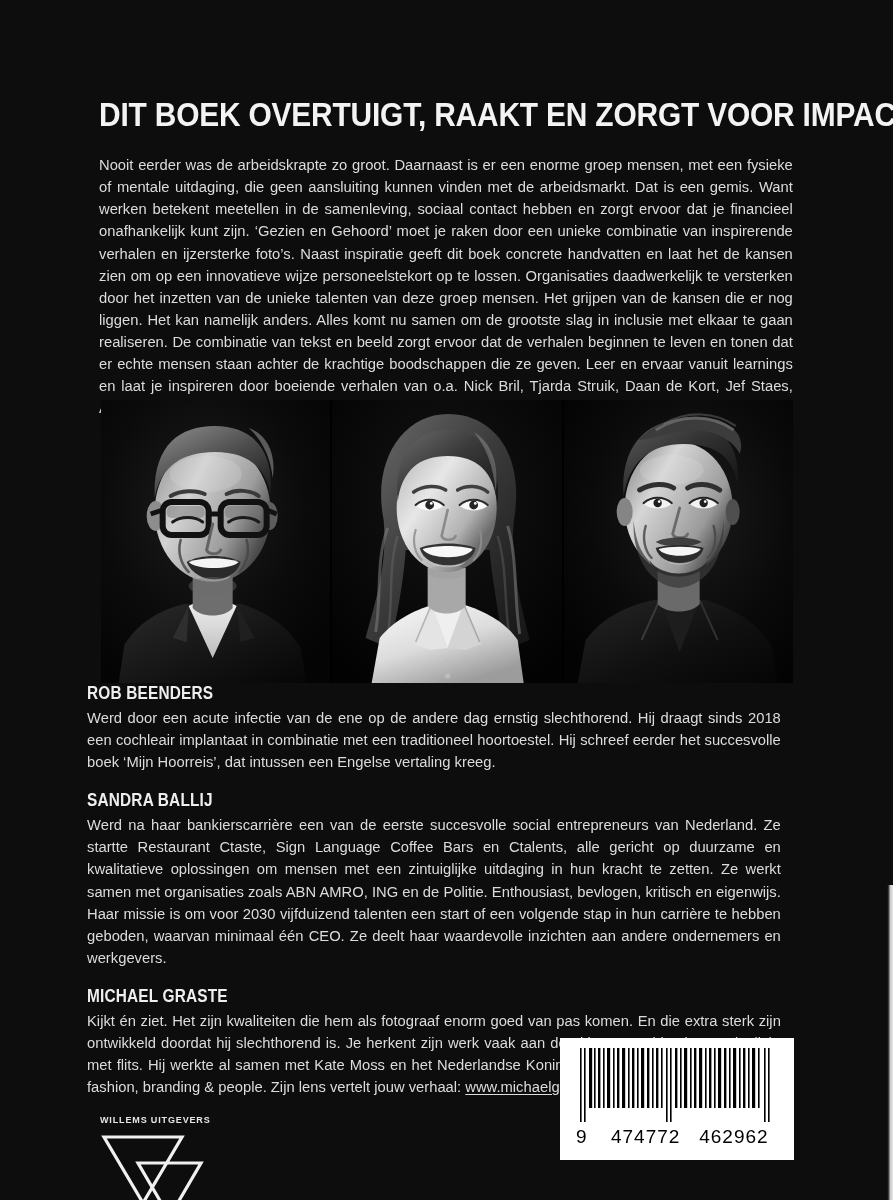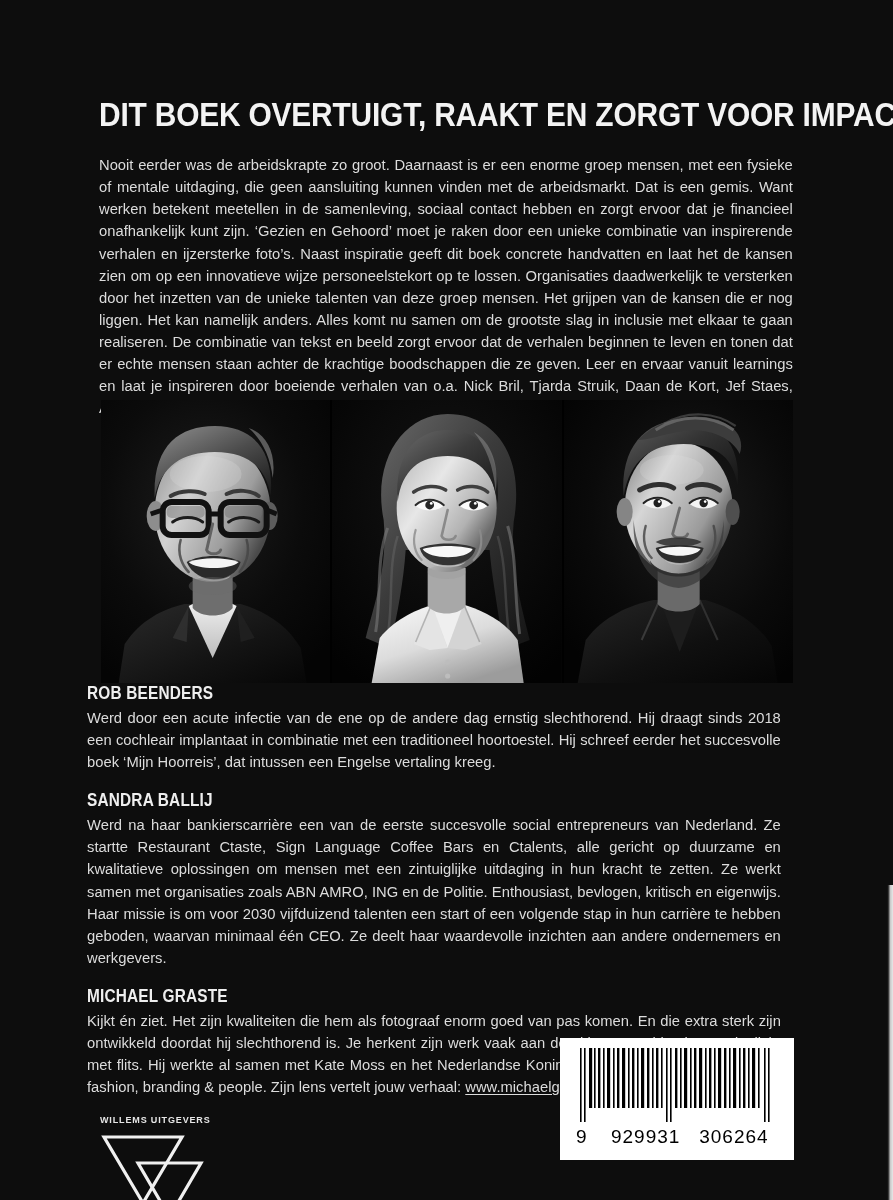--- a/index.html
+++ b/index.html
@@ -499,18 +499,18 @@
           <rect x="172" y="0" width="1.6" height="60"></rect>
           <rect x="176" y="0" width="3.2" height="60"></rect>
           <rect x="182" y="0" width="1.6" height="60"></rect>
           <rect x="188" y="0" width="1.6" height="74"></rect>
           <rect x="192" y="0" width="1.6" height="74"></rect>
         </g>
       </svg>
     </div>
     <div class="barcode-digits">
       <span class="bc-lead">9</span>
-      <span class="bc-left">929931</span>
-      <span class="bc-right">306264</span>
+      <span class="bc-left">474772</span>
+      <span class="bc-right">462962</span>
     </div>
   </div>
 
 </div>
 
 </body></html>

